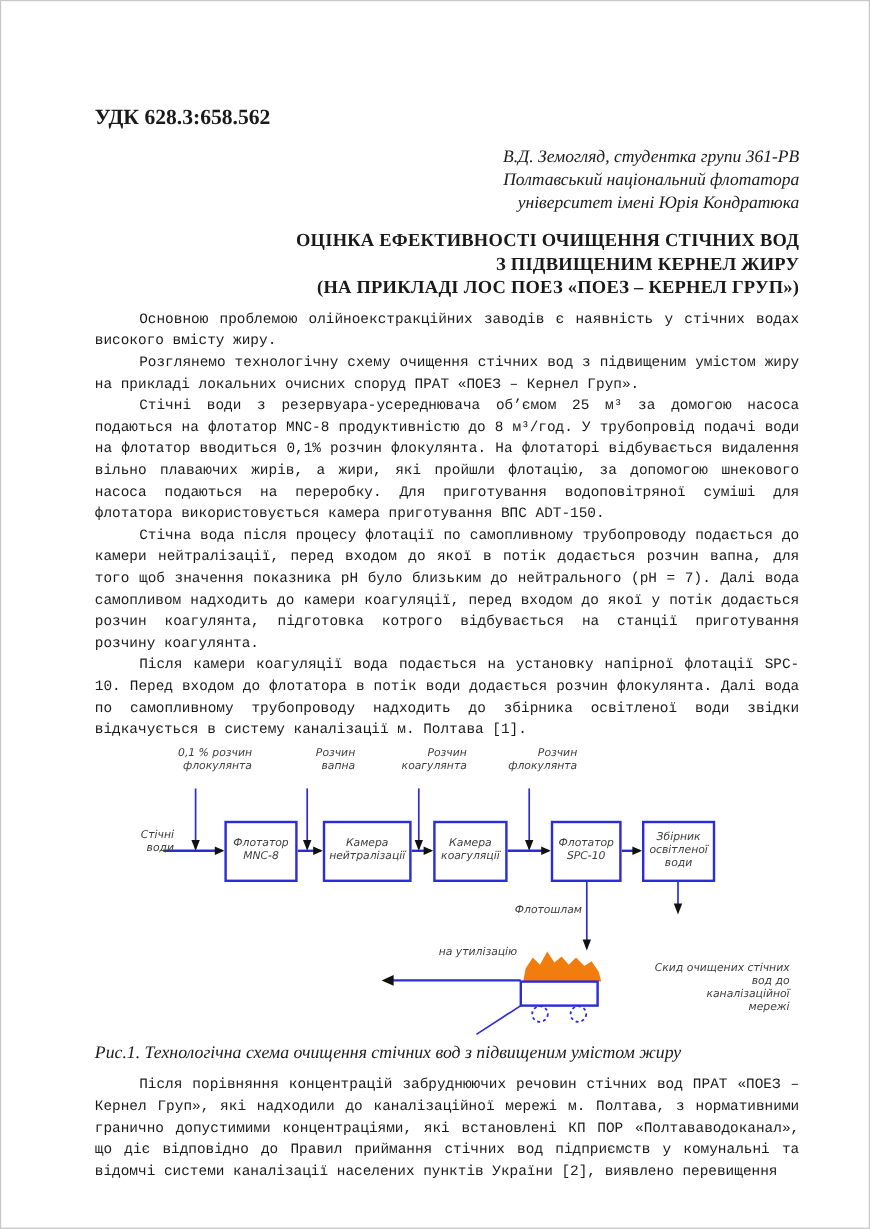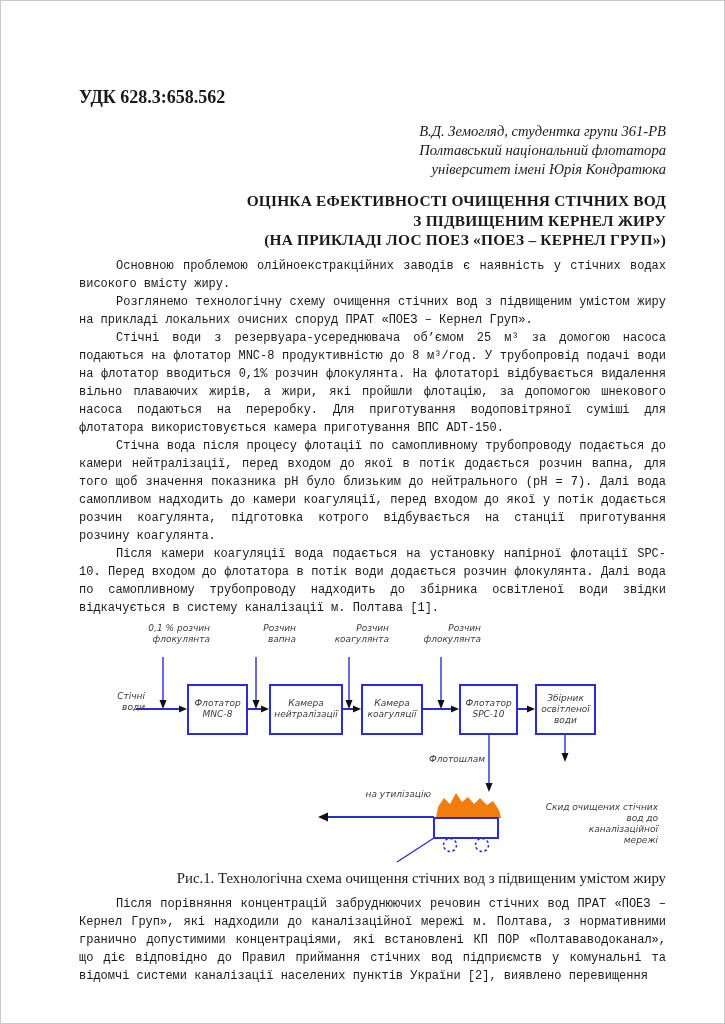--- a/index.html
+++ b/index.html
@@ -62,22 +62,22 @@
     box-sizing:border-box;
     border:2px solid var(--blue);
     background:#fff;
     display:flex;align-items:center;justify-content:center;
     font-family:"DejaVu Sans",sans-serif;
     font-style:italic;font-size:9px;line-height:11px;
     color:#3c3c3c;text-align:center;
     white-space:pre-line;
   }
   .caption{
-    font-size:14.8px;line-height:18px;
-    text-align:right;
+    font-style:italic;font-size:14.8px;line-height:18px;
+    text-align:left;
     margin:6px 0 8px 0;
   }
   .pagenum{
     position:absolute;left:0;top:940px;width:725px;
     text-align:center;font-size:14.5px;
   }
 </style>
 </head>
 <body>
 

